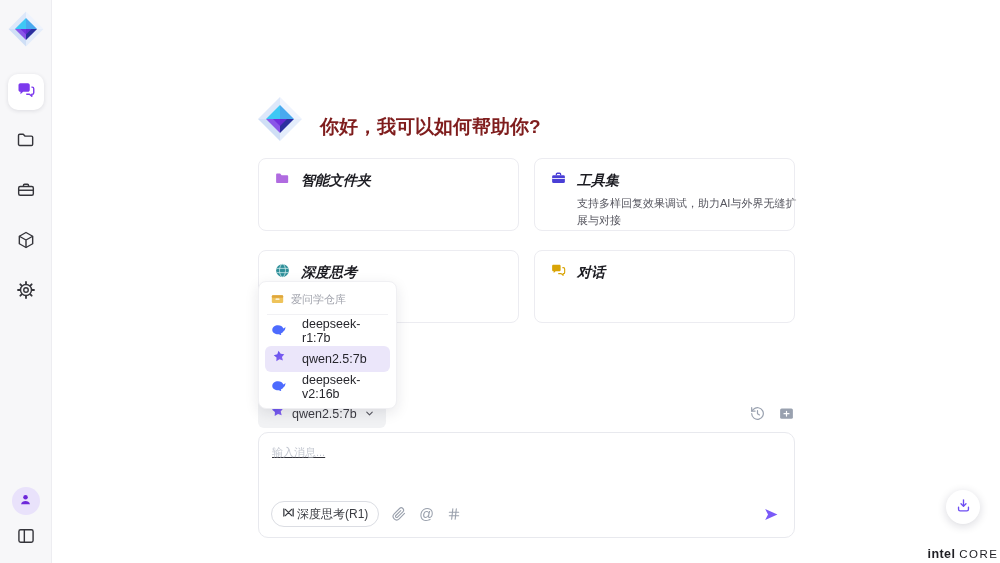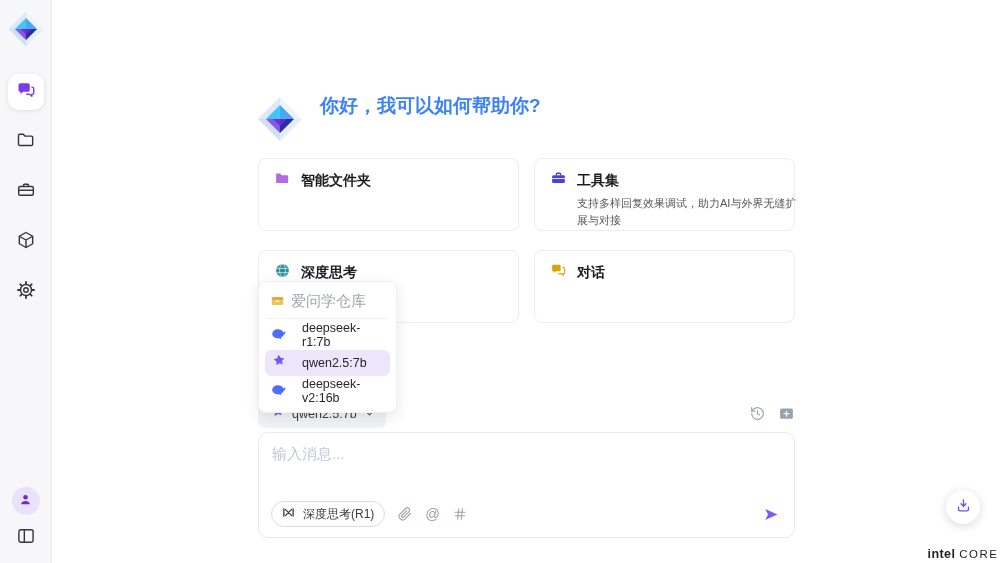--- a/index.html
+++ b/index.html
@@ -15,62 +15,62 @@
   .nav { margin-top:24px; display:flex; flex-direction:column; align-items:center; gap:14px; }
   .nav-item { width:36px; height:36px; border-radius:10px; display:flex; align-items:center;
     justify-content:center; cursor:pointer; color:#333338; }
   .nav-item.active { background:#fff; box-shadow:0 1px 4px rgba(30,30,60,.12); }
   .sidebar-bottom { margin-top:auto; margin-bottom:10px; display:flex; flex-direction:column; align-items:center; gap:8px; }
   .avatar { width:28px; height:28px; border-radius:50%; background:#e9e2fb;
     display:flex; align-items:center; justify-content:center; cursor:pointer; }
 
   
   .greet-logo { position:absolute; left:256px; top:95px; width:48px; height:48px; }
-  .greet-title { position:absolute; left:320px; top:93px; font-size:19px; font-weight:700; color:#3b82f6; }
+  .greet-title { position:absolute; left:320px; top:114px; font-size:19px; font-weight:700; color:#7f1d1d; }
 
   
   .cards { position:absolute; left:258px; top:158px; width:537px;
     display:grid; grid-template-columns:261px 261px; grid-column-gap:15px; grid-row-gap:19px; }
   .card { height:73px; background:#fff; border:1px solid #ececf1; border-radius:8px;
     padding:11px 15px; cursor:pointer; }
-  .card-head { display:flex; align-items:center; gap:10px; }
+  .card-head { display:flex; align-items:center; gap:10px;font-style:italic; }
   .card-title { font-size:14px; font-weight:700; color:#1c1c22; }
   .card-desc { margin-top:4px; margin-left:27px; width:222px; font-size:11px; line-height:1.55;
     color:#55555e; }
   .card-desc.nowrap-indent { text-indent:104px; white-space:nowrap; width:230px; }
 
   
   .dropdown { position:absolute; left:258px; top:281px; width:139px; z-index:20;
     background:#fff; border:1px solid #f0f0f3; border-radius:8px;
     box-shadow:0 4px 14px rgba(25,25,50,.10); padding:6px; }
   .dd-header { display:flex; align-items:center; gap:7px; padding:4px 6px 7px 6px;
-    font-size:15px; color:#a2a4ad; }
+    font-size:11px; color:#a2a4ad; }
   .dd-divider { height:1px; background:#f1f1f4; margin:0 2px 3px 2px; }
   .dd-item { display:flex; align-items:center; gap:16px; height:26px; padding:0 6px;
     border-radius:6px; font-size:12.5px; color:#26262c; cursor:pointer; margin-bottom:2px; }
   .dd-item.selected { background:#ebe6fa; }
 
   
   .model-row { position:absolute; left:258px; top:399px; width:537px; height:29px;
     display:flex; align-items:center; }
   .model-pill { display:flex; align-items:center; gap:7px; height:29px; padding:0 11px;
     background:#f1f2f4; border-radius:6px; cursor:pointer; }
   .model-pill-label { font-size:12.5px; color:#3c3c43; }
   .row-actions { margin-left:auto; display:flex; align-items:center; gap:12px; }
   .icon-btn { display:flex; align-items:center; justify-content:center; cursor:pointer; }
 
   
   .composer { position:absolute; left:258px; top:432px; width:537px; height:106px;
     border:1px solid #e8e9ee; border-radius:10px; background:#fff; padding:12px 13px; }
   .composer textarea { width:100%; height:40px; border:none; outline:none; resize:none;
-    font-family:inherit; font-size:15px; color:#33333a; background:transparent; }
+    font-family:inherit; font-size:11px; color:#33333a; background:transparent;text-decoration:underline; }
   .composer textarea::placeholder { color:#c3c7d0; }
   .composer-toolbar { position:absolute; left:12px; right:13px; bottom:10px;
     display:flex; align-items:center; gap:13px; }
-  .deepthink-pill { display:flex; align-items:center; gap:8px; height:26px; padding:0 10px;
+  .deepthink-pill { display:flex; align-items:center; gap:2px; height:26px; padding:0 10px;
     border:1px solid #dbdde3; border-radius:15px; cursor:pointer; background:#fff; }
   .deepthink-label { font-size:12px; color:#3a3c42; }
   .tool-icon { color:#9aa1ad; cursor:pointer; display:flex; align-items:center; }
   .at-glyph { font-size:14.5px; color:#9aa1ad; cursor:pointer; }
   .send-btn { margin-left:auto; cursor:pointer; display:flex; align-items:center; }
 
   
   .fab { position:absolute; left:946px; top:490px; width:34px; height:34px; border-radius:50%;
     background:#fff; box-shadow:0 2px 10px rgba(20,20,50,.16); display:flex; align-items:center;
     justify-content:center; cursor:pointer; }

